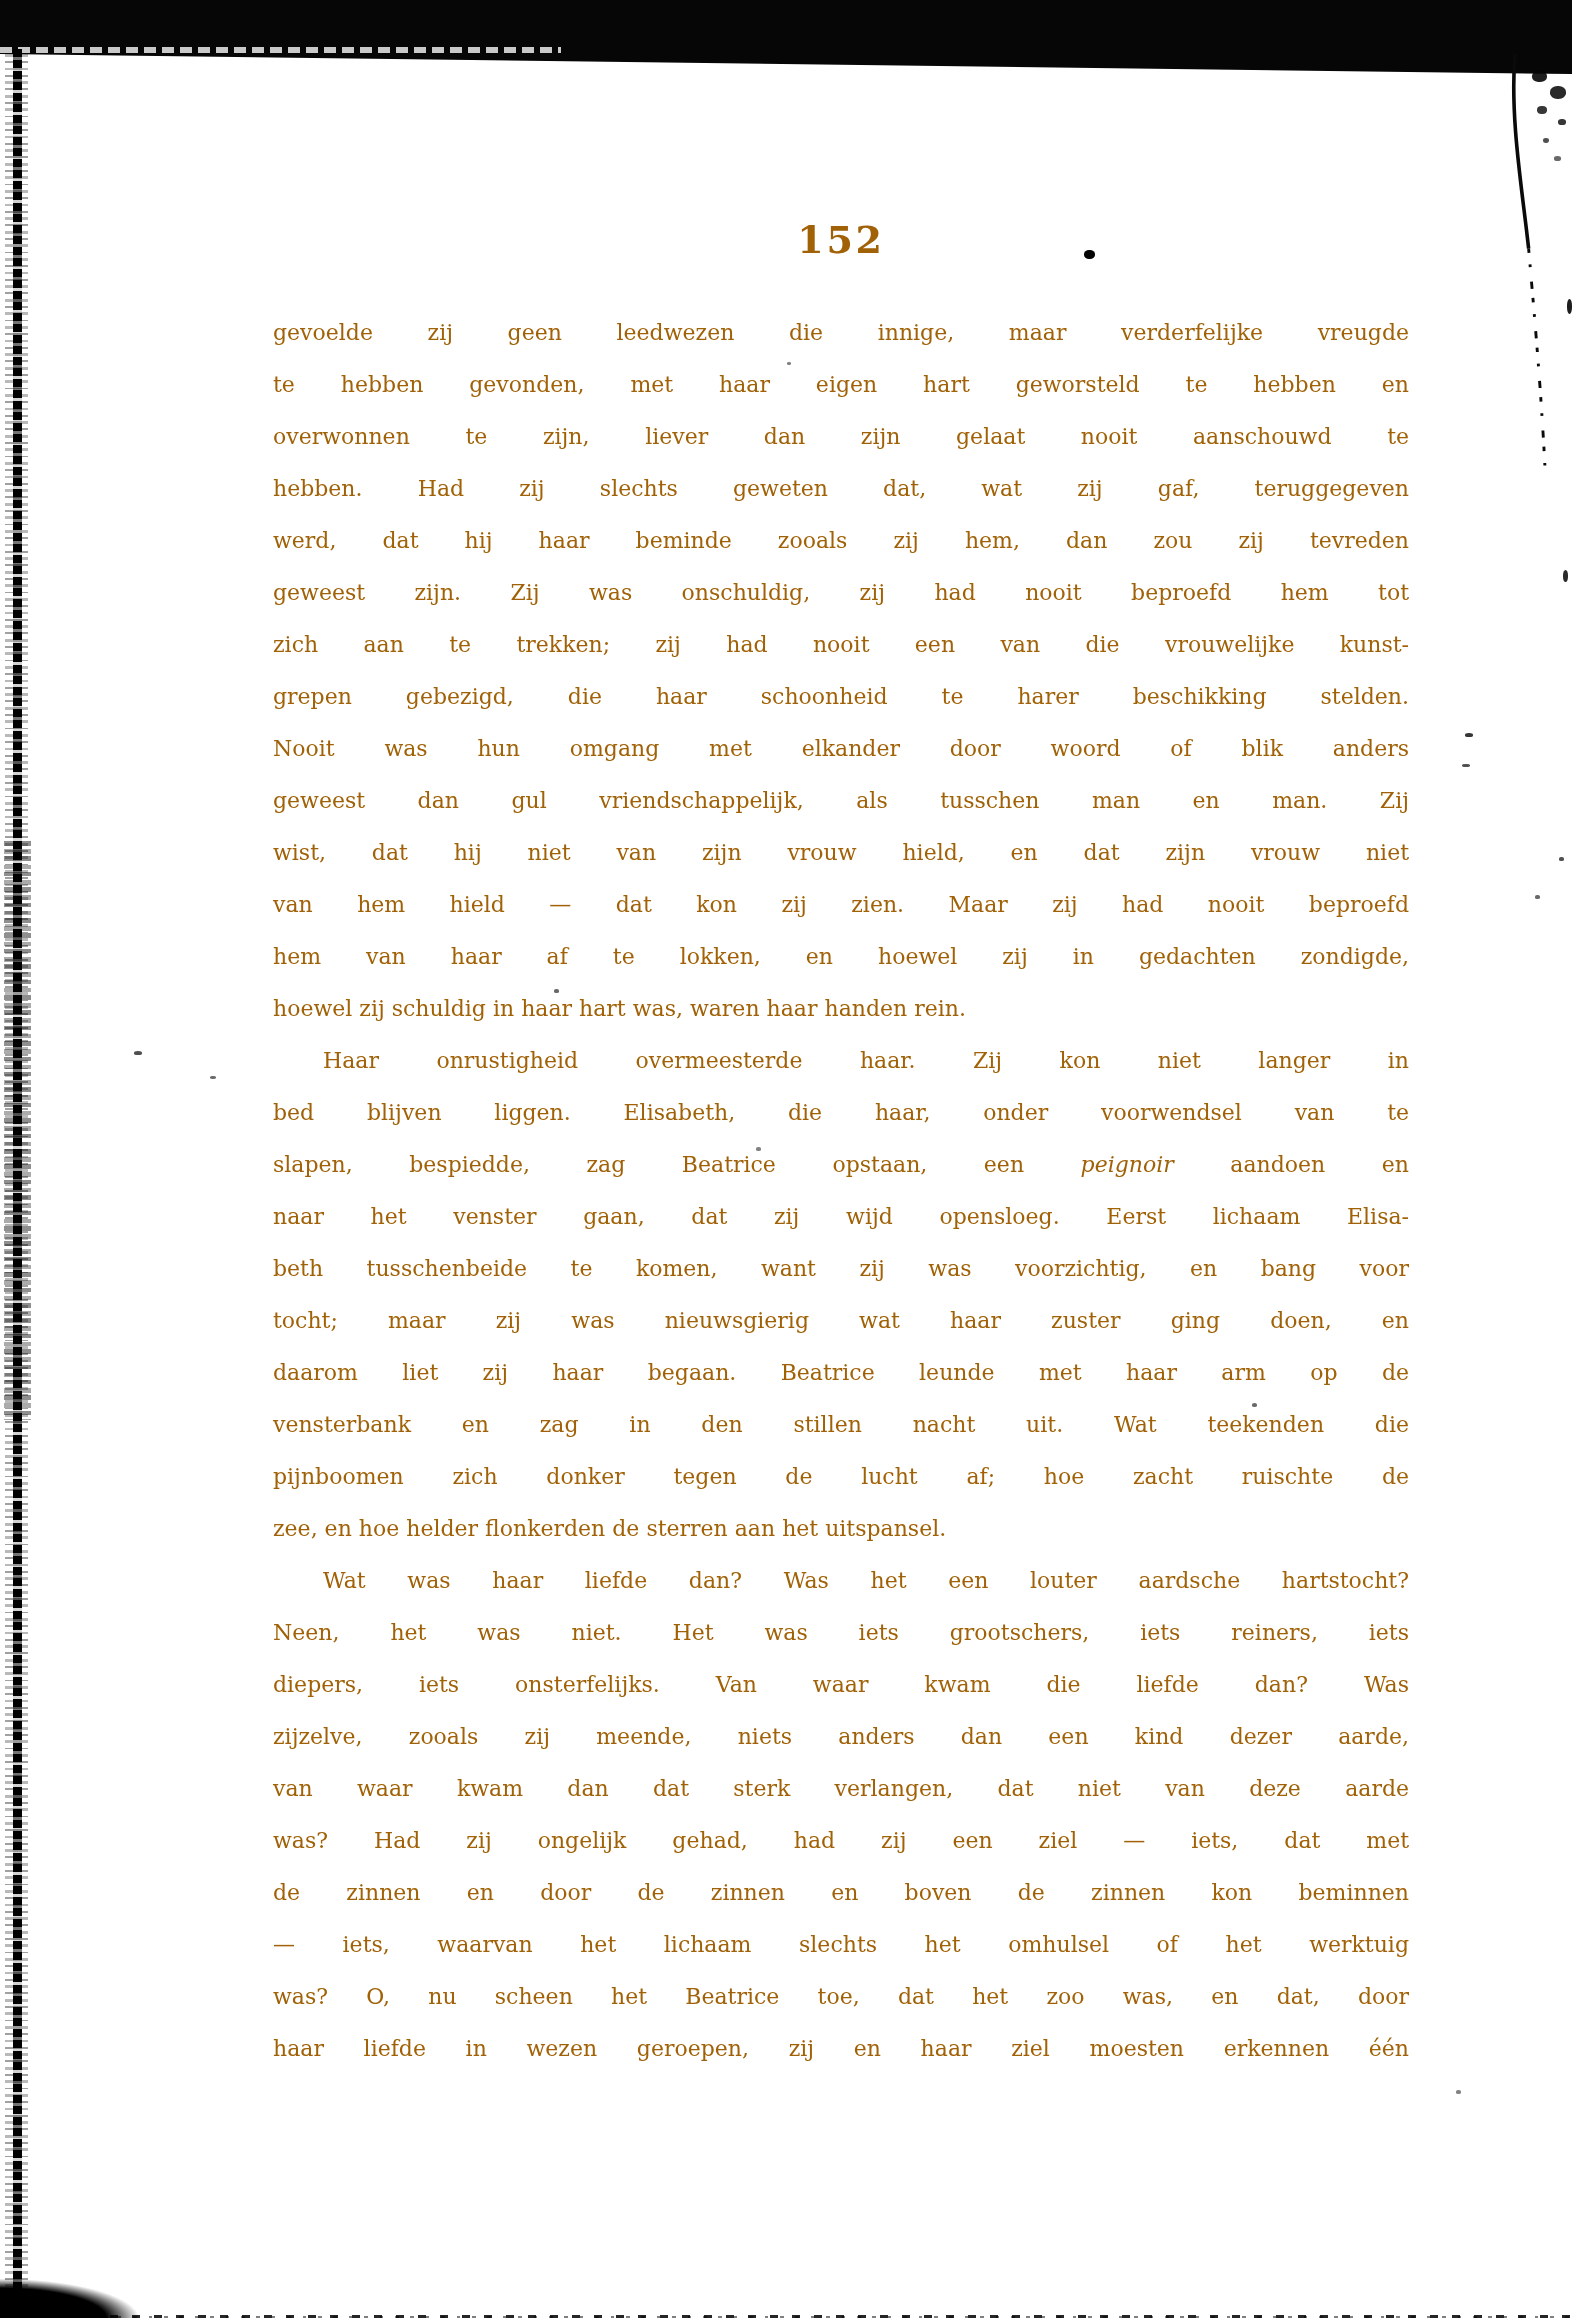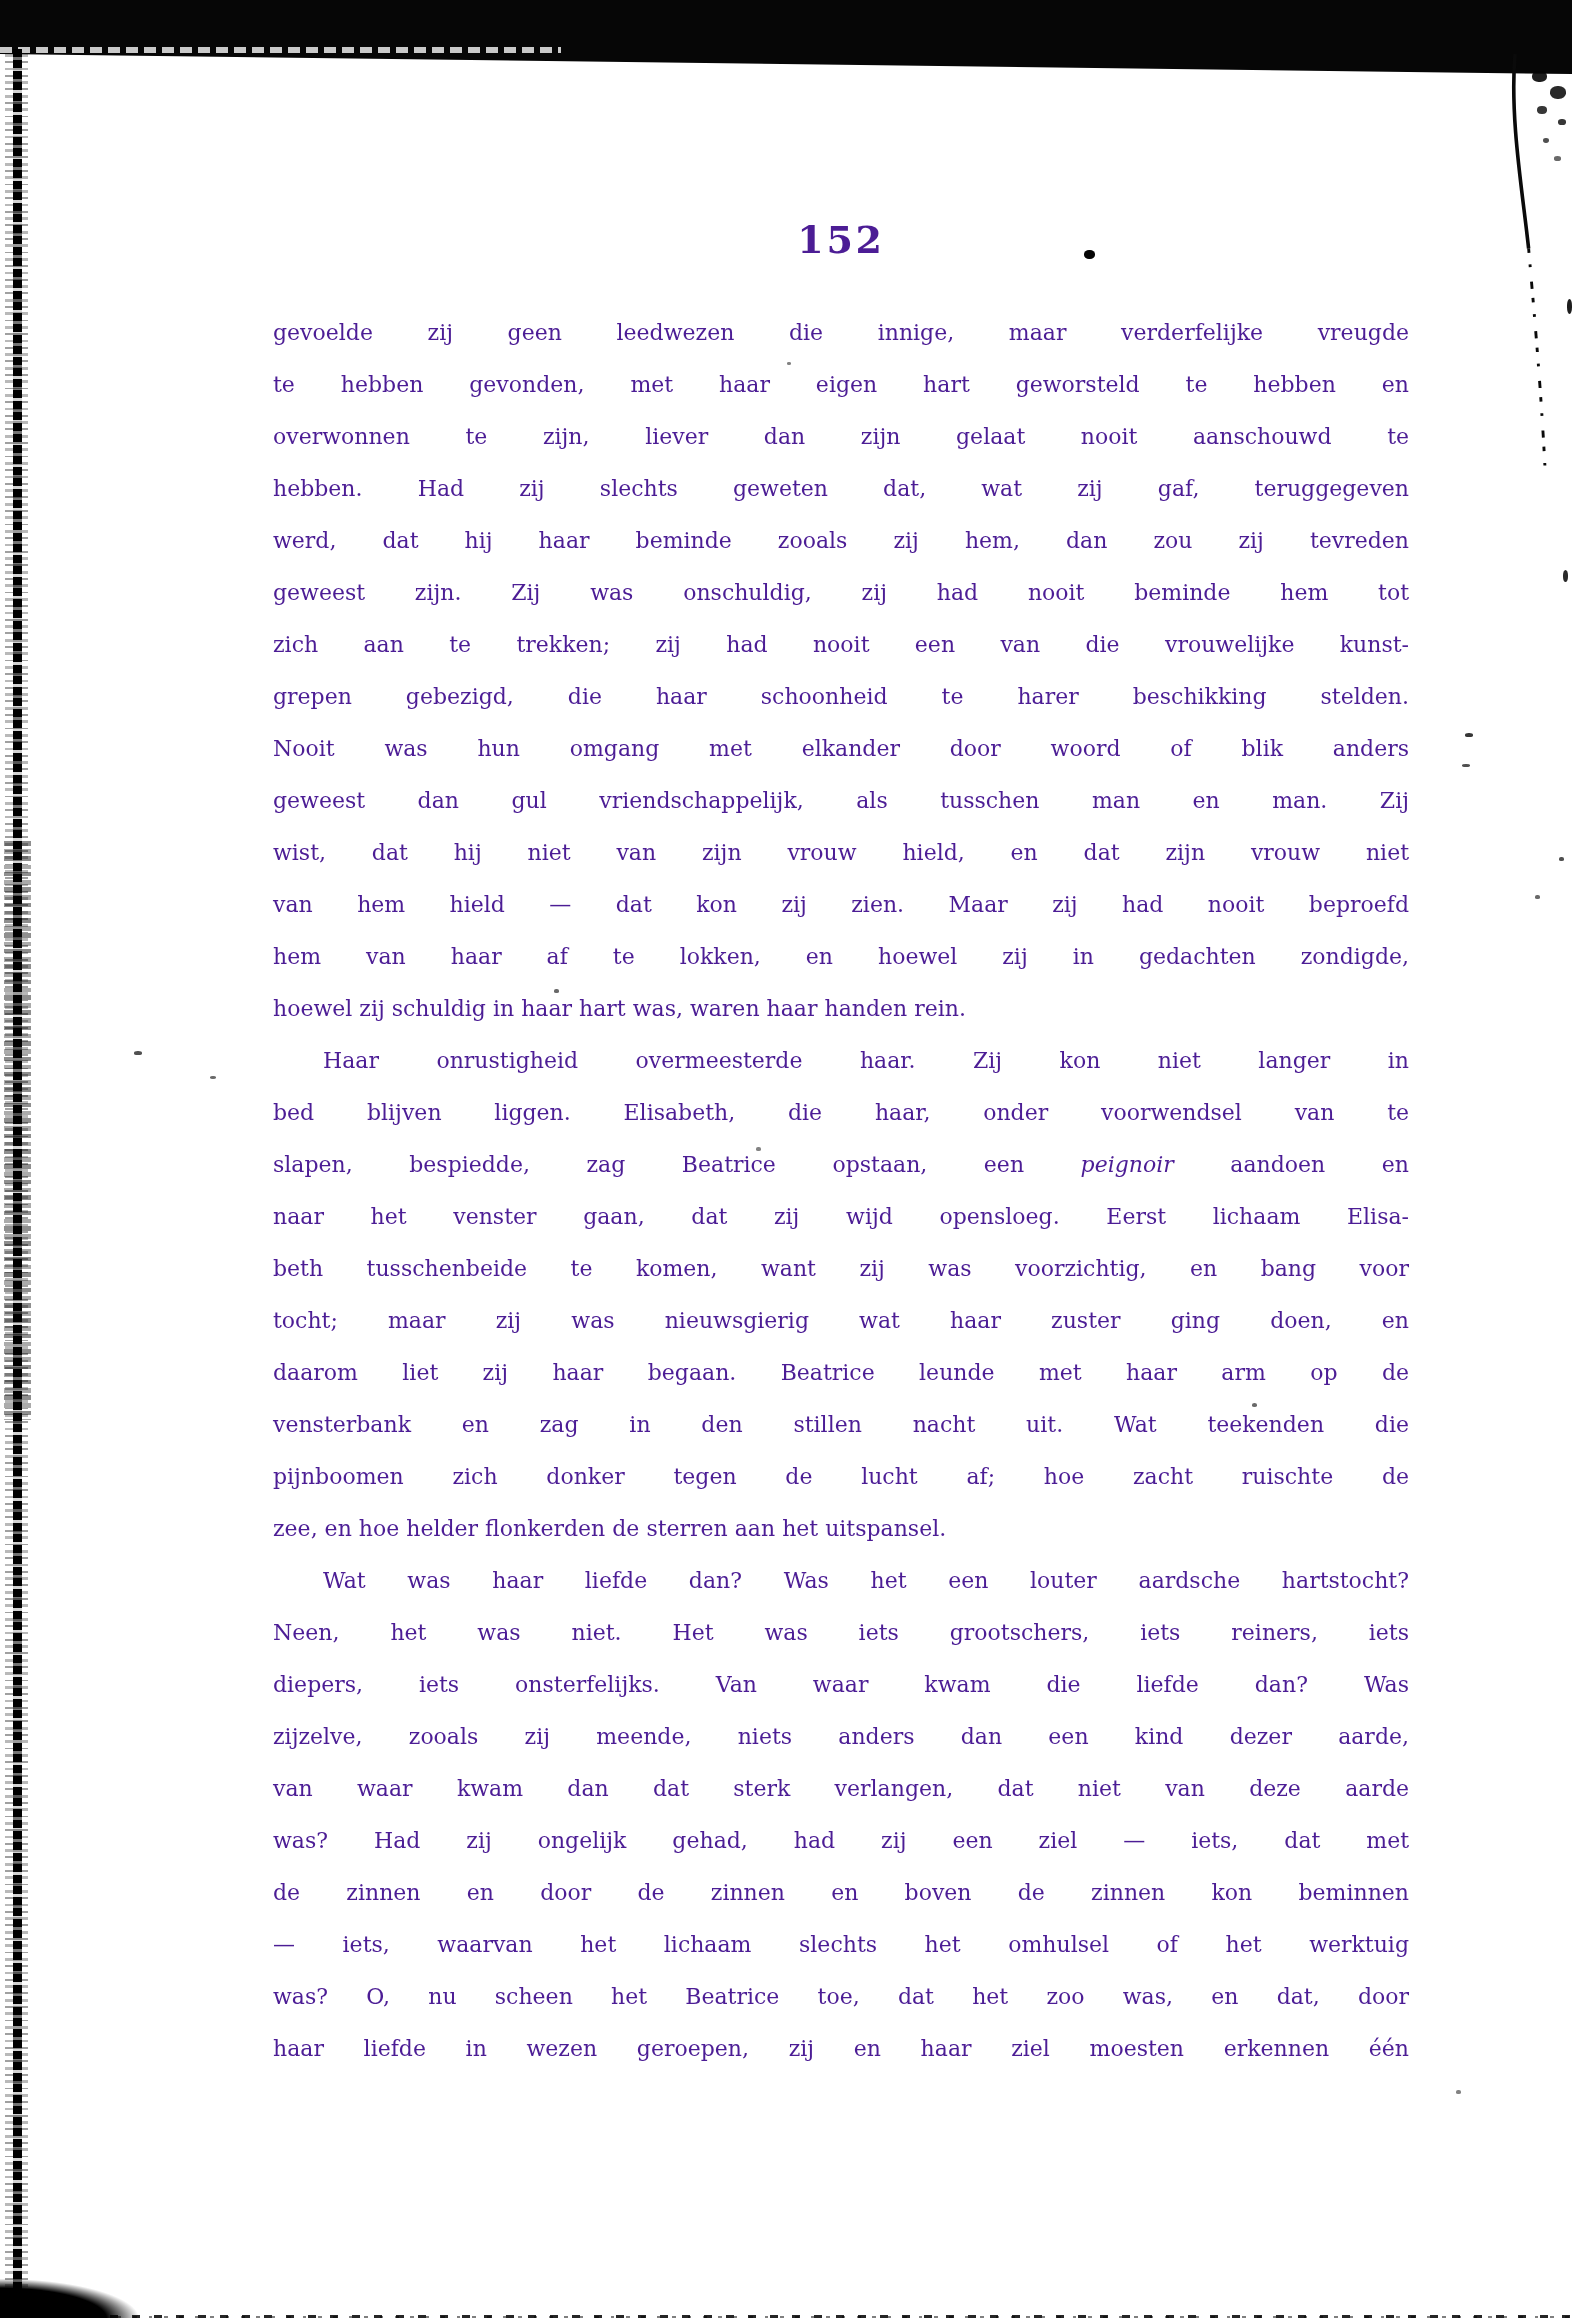--- a/index.html
+++ b/index.html
@@ -2,21 +2,21 @@
 <html style="font-size:14.5px"><head>
 <meta charset="utf-8">
 <style>
   html,body{margin:0;padding:0;background:#ffffff;}
   .page{
     position:relative;
     width:1572px;height:2319px;
     background:#ffffff;
     overflow:hidden;
     font-family:"DejaVu Serif", serif;
-    color:#4c1d95;
+    color:#a16207;
   }
   
   .top-band{
     position:absolute;top:0;left:0;width:100%;height:74px;
     background:#060606;
     clip-path:polygon(0 0,100% 0,100% 100%,0 73%);
   }
   .top-band-noise{
     position:absolute;top:47px;left:0;width:561px;height:6.3px;
     background:repeating-linear-gradient(90deg, rgba(255,255,255,.92) 0 11.8px, transparent 11.8px 18px);
@@ -93,21 +93,21 @@
   </svg>
 
   <div class="page-number">152</div>
 
   <div class="body-text" id="body-text">
       <div class="line"><span>gevoelde zij geen leedwezen die innige, maar verderfelijke vreugde</span></div>
       <div class="line"><span>te hebben gevonden, met haar eigen hart geworsteld te hebben en</span></div>
       <div class="line"><span>overwonnen te zijn, liever dan zijn gelaat nooit aanschouwd te</span></div>
       <div class="line"><span>hebben.  Had zij slechts geweten dat, wat zij gaf, teruggegeven</span></div>
       <div class="line"><span>werd, dat hij haar beminde zooals zij hem, dan zou zij tevreden</span></div>
-      <div class="line"><span>geweest zijn.  Zij was onschuldig, zij had nooit beminde hem tot</span></div>
+      <div class="line"><span>geweest zijn.  Zij was onschuldig, zij had nooit beproefd hem tot</span></div>
       <div class="line"><span>zich aan te trekken; zij had nooit een van die vrouwelijke kunst-</span></div>
       <div class="line"><span>grepen gebezigd, die haar schoonheid te harer beschikking stelden.</span></div>
       <div class="line"><span>Nooit was hun omgang met elkander door woord of blik anders</span></div>
       <div class="line"><span>geweest dan gul vriendschappelijk, als tusschen man en man.  Zij</span></div>
       <div class="line"><span>wist, dat hij niet van zijn vrouw hield, en dat zijn vrouw niet</span></div>
       <div class="line"><span>van hem hield — dat kon zij zien.  Maar zij had nooit beproefd</span></div>
       <div class="line"><span>hem van haar af te lokken, en hoewel zij in gedachten zondigde,</span></div>
       <div class="line noj"><span>hoewel zij schuldig in haar hart was, waren haar handen rein.</span></div>
       <div class="line ind"><span>Haar onrustigheid overmeesterde haar.  Zij kon niet langer in</span></div>
       <div class="line"><span>bed blijven liggen.  Elisabeth, die haar, onder voorwendsel van te</span></div>

